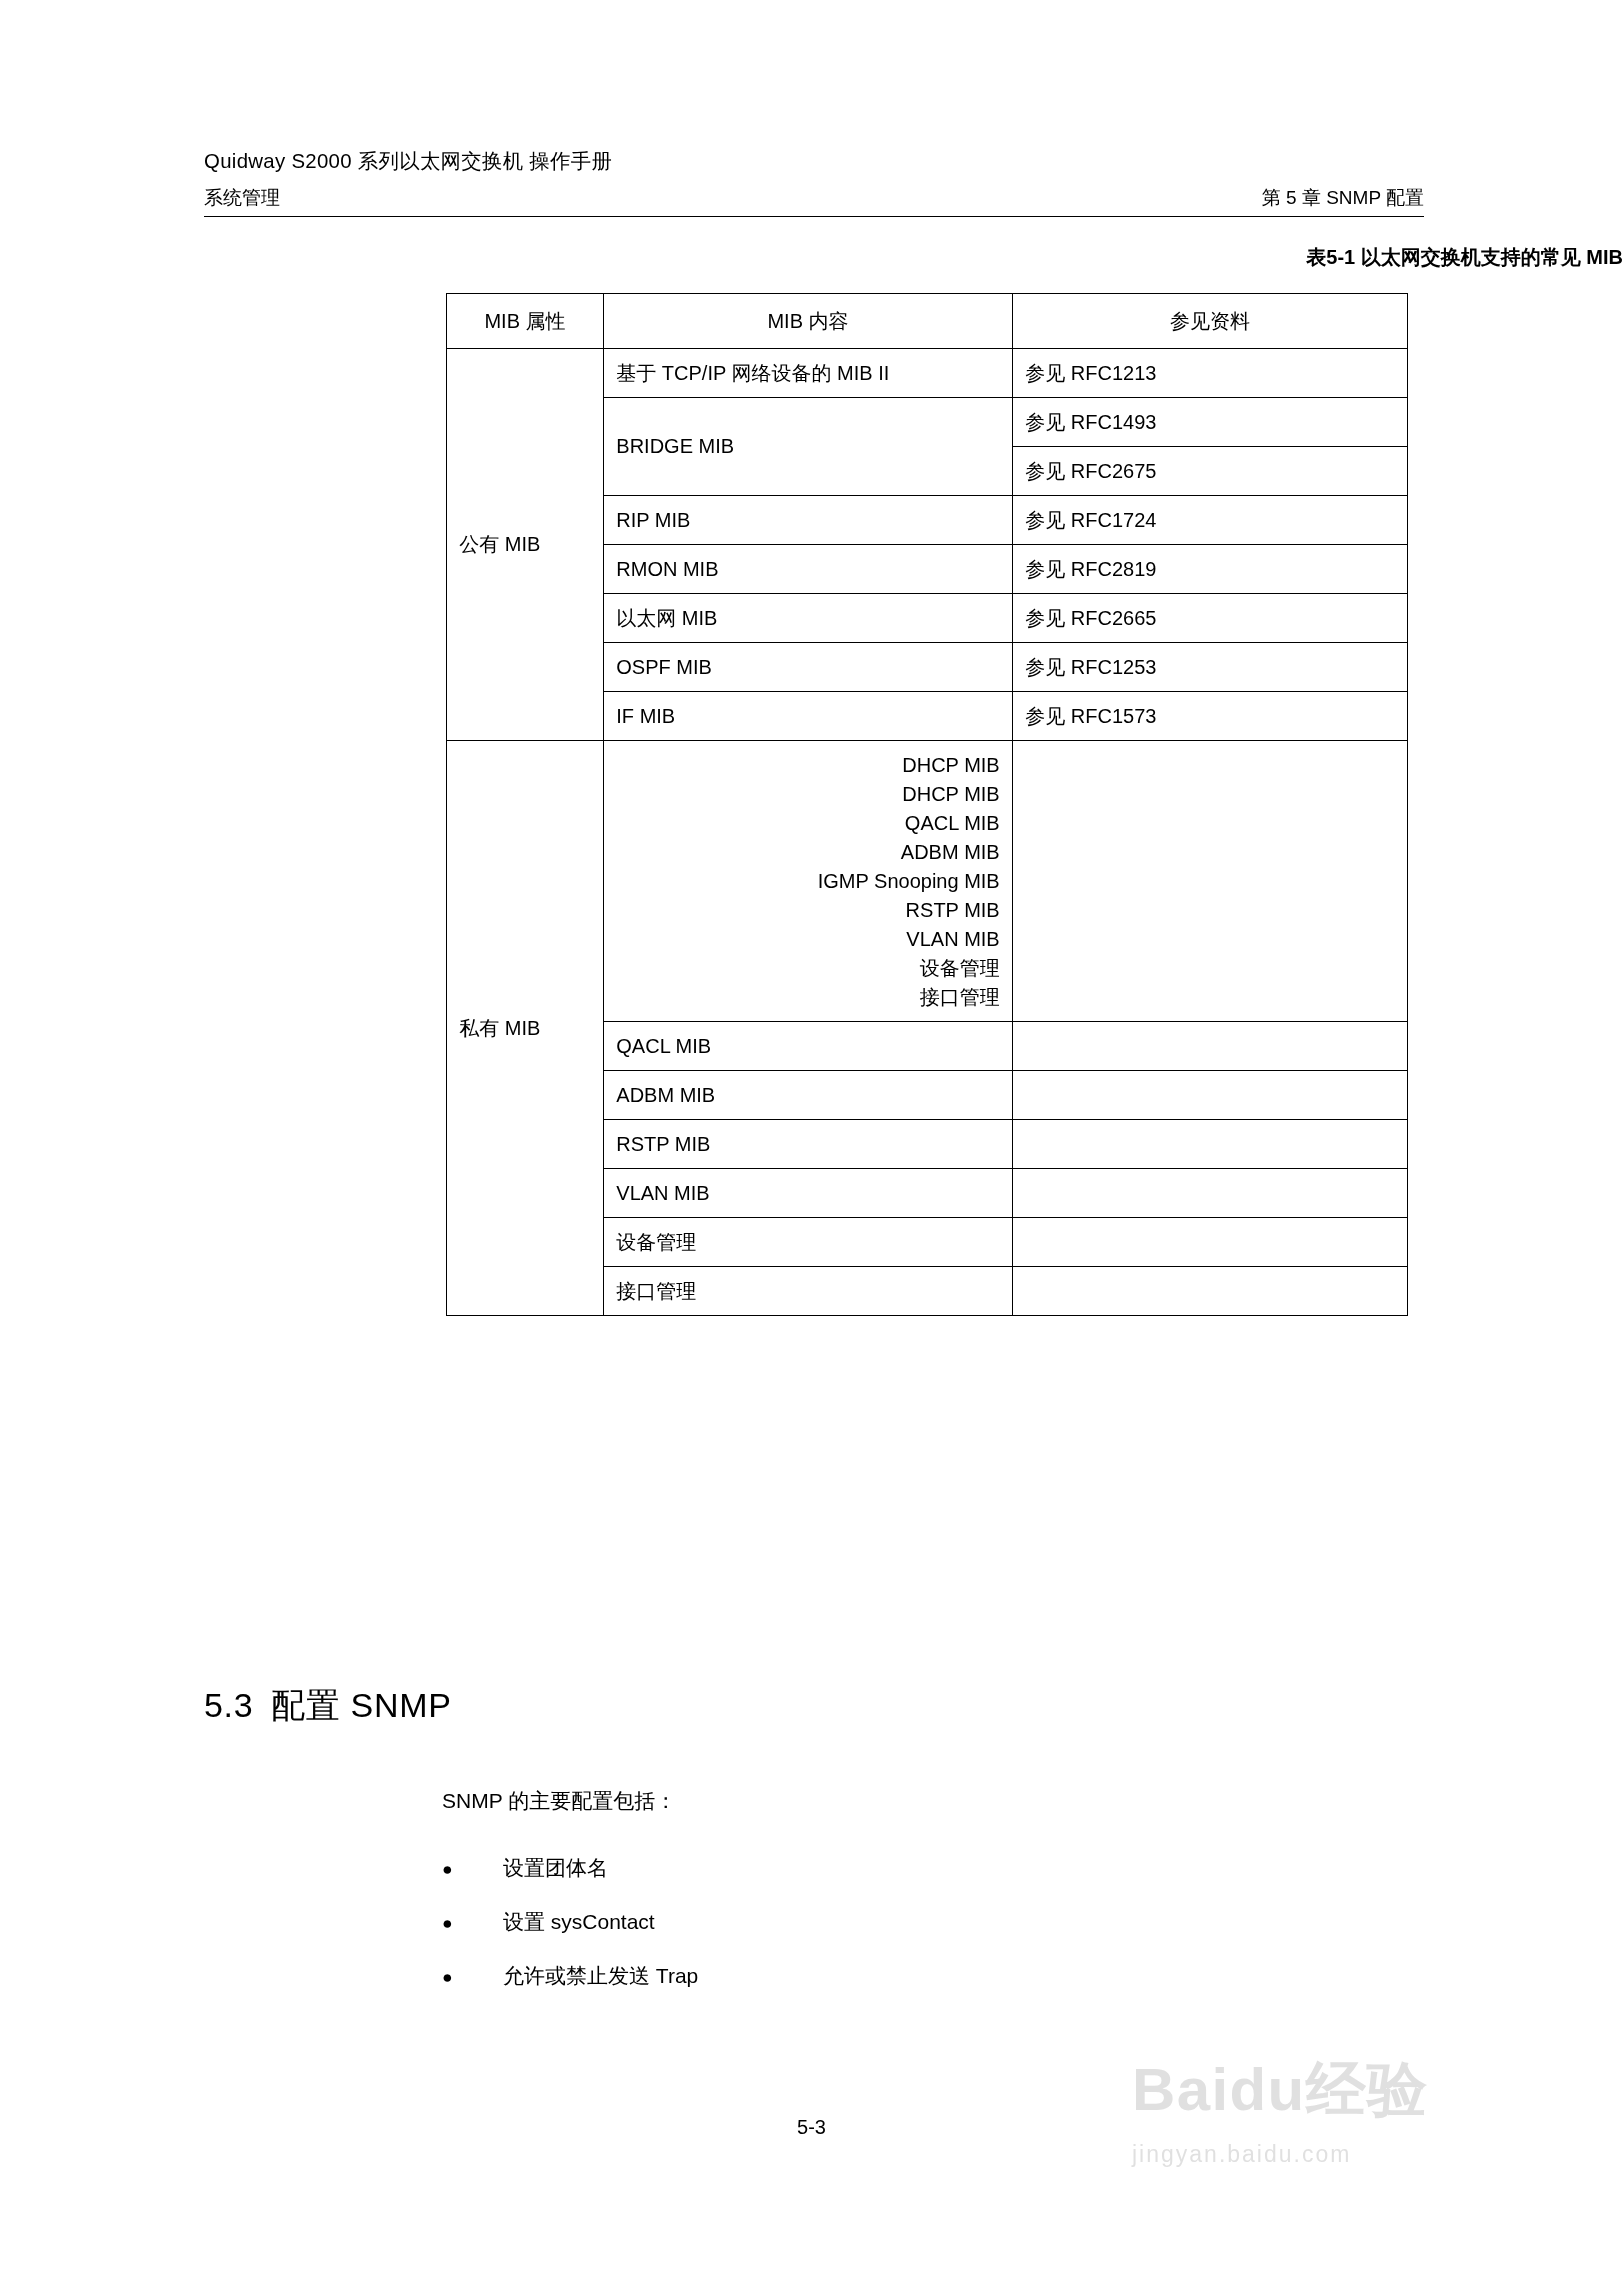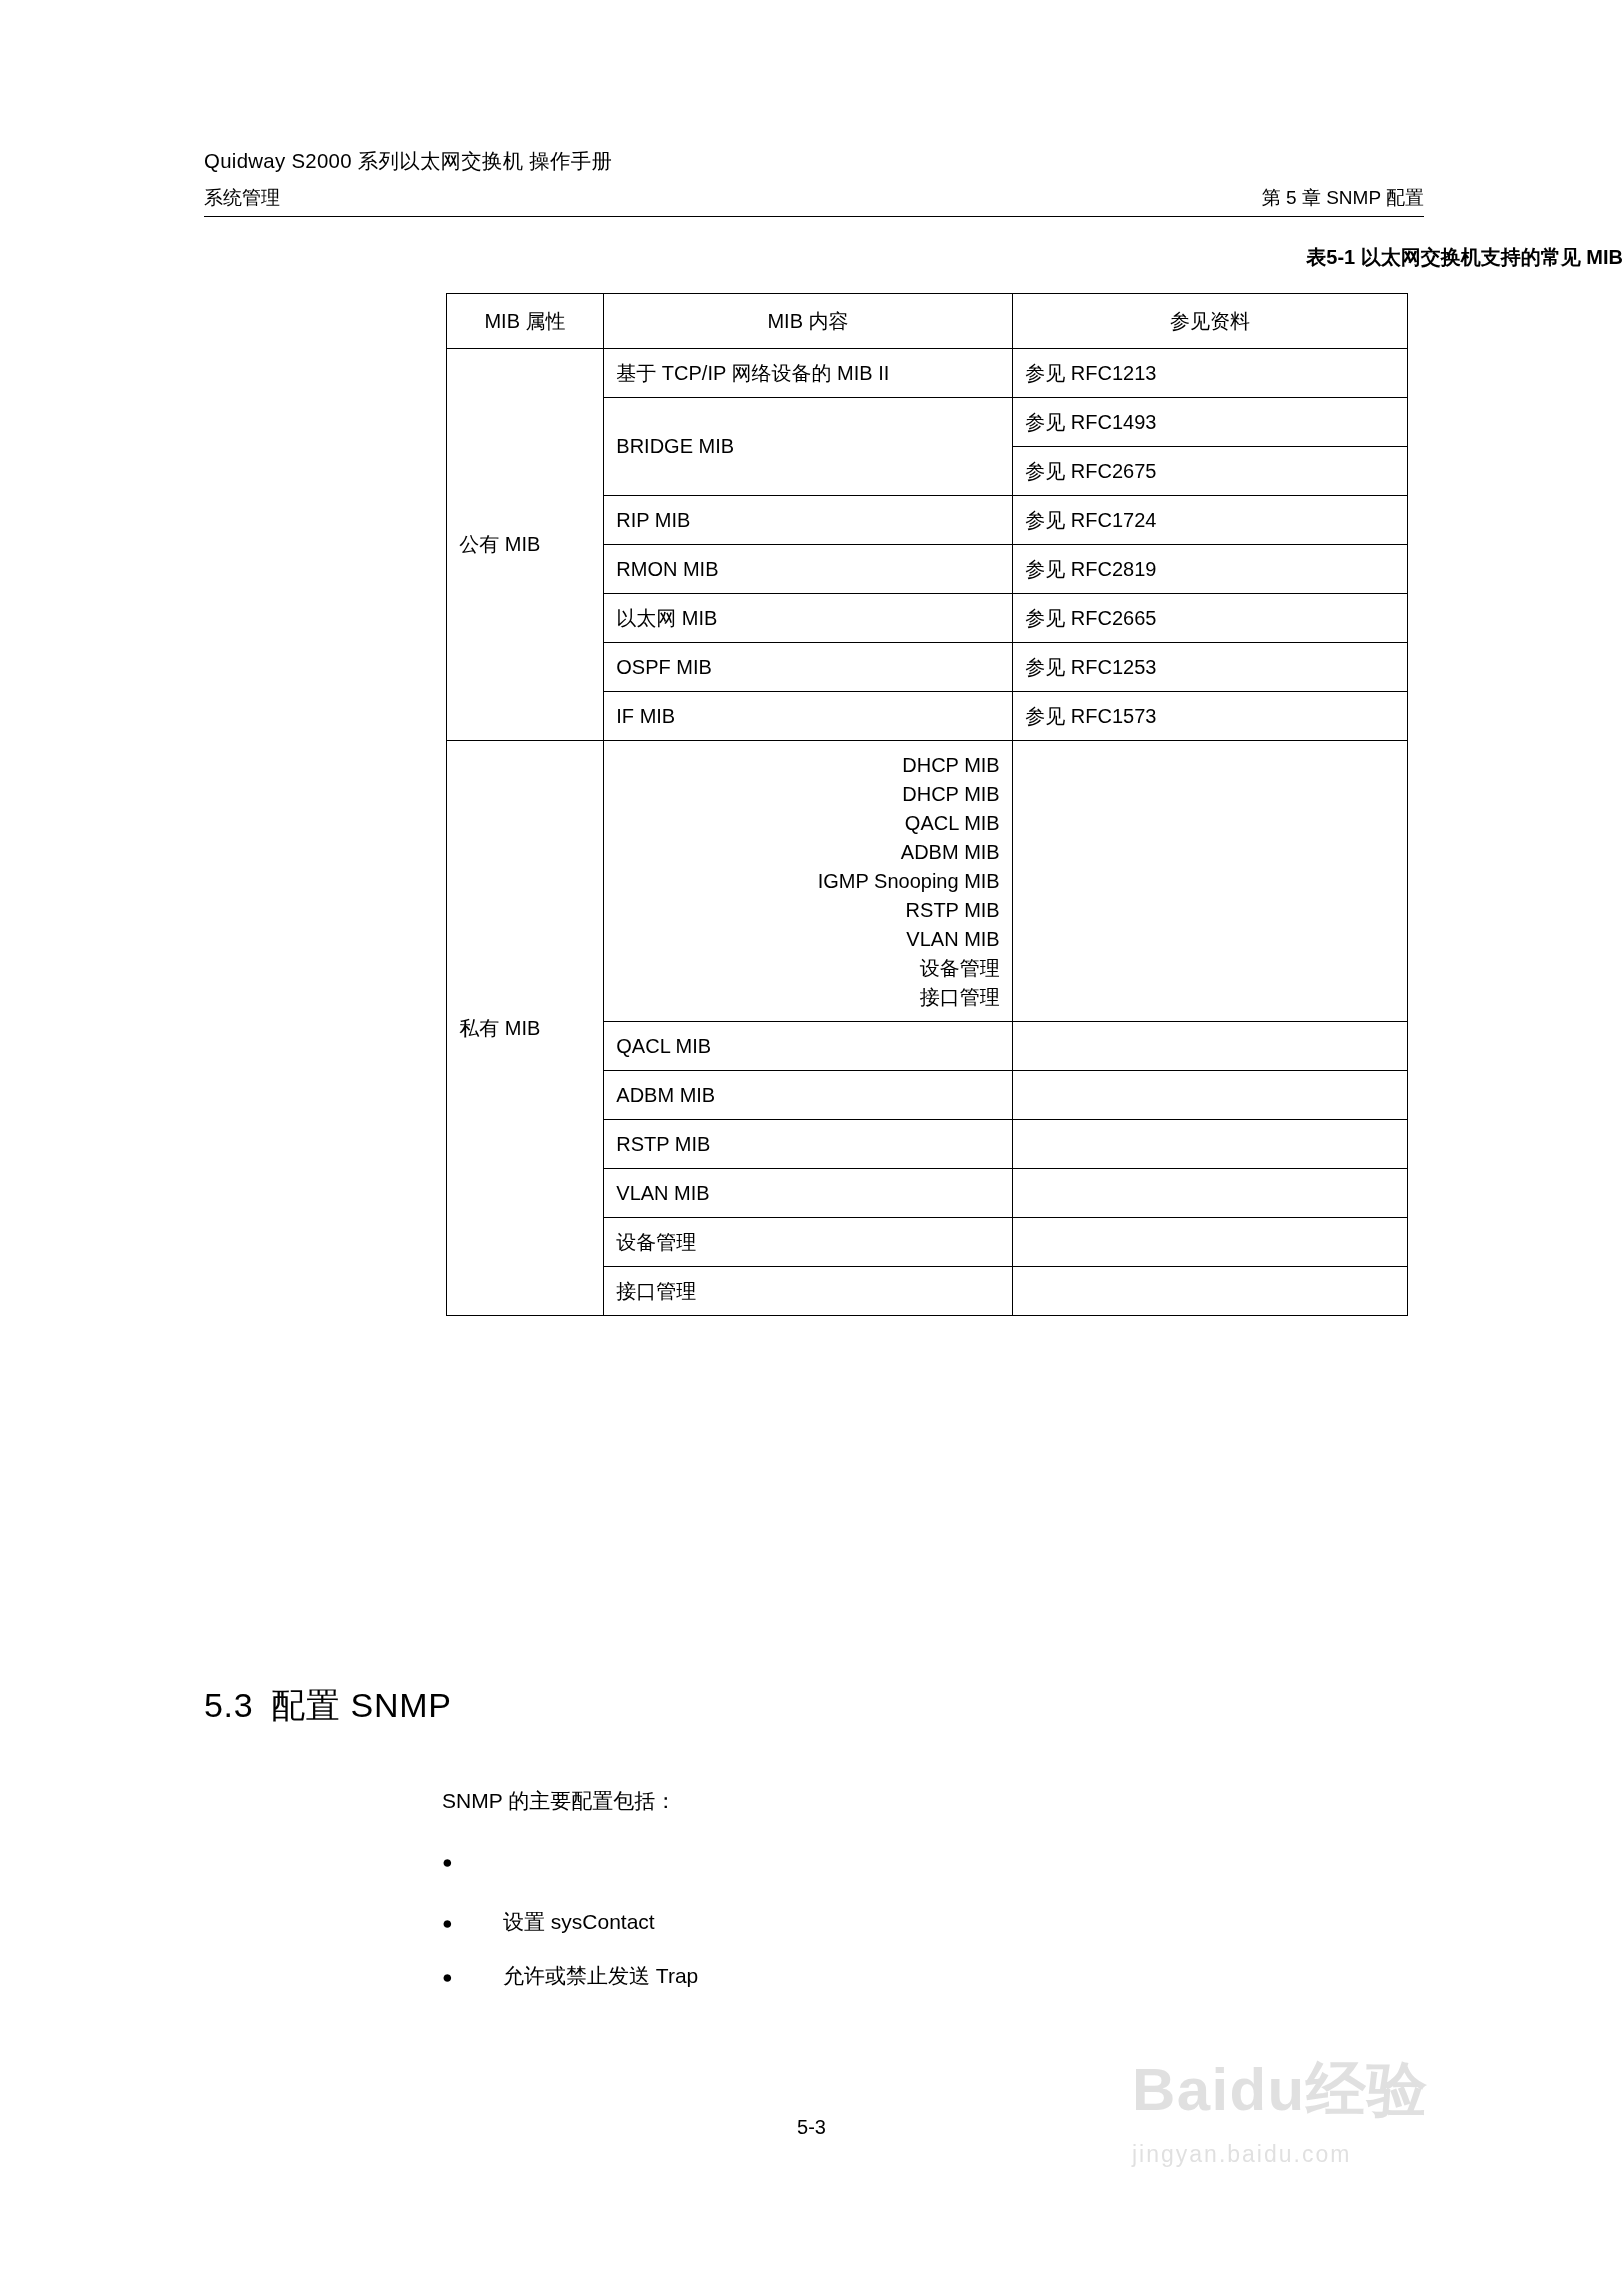--- a/index.html
+++ b/index.html
@@ -269,20 +269,21 @@
 
   <div class="section-title">
     <span class="num">5.3</span><span>配置 SNMP</span>
   </div>
 
   <div class="body-para">SNMP 的主要配置包括：</div>
 
   <div class="bullets">
     <div class="bullet-row">
       <span class="bullet-dot">●</span>
+      <span class="bullet-text">设置团体名</span>
     </div>
     <div class="bullet-row">
       <span class="bullet-dot">●</span>
       <span class="bullet-text">设置 sysContact</span>
     </div>
     <div class="bullet-row">
       <span class="bullet-dot">●</span>
       <span class="bullet-text">允许或禁止发送 Trap</span>
     </div>
   </div>

